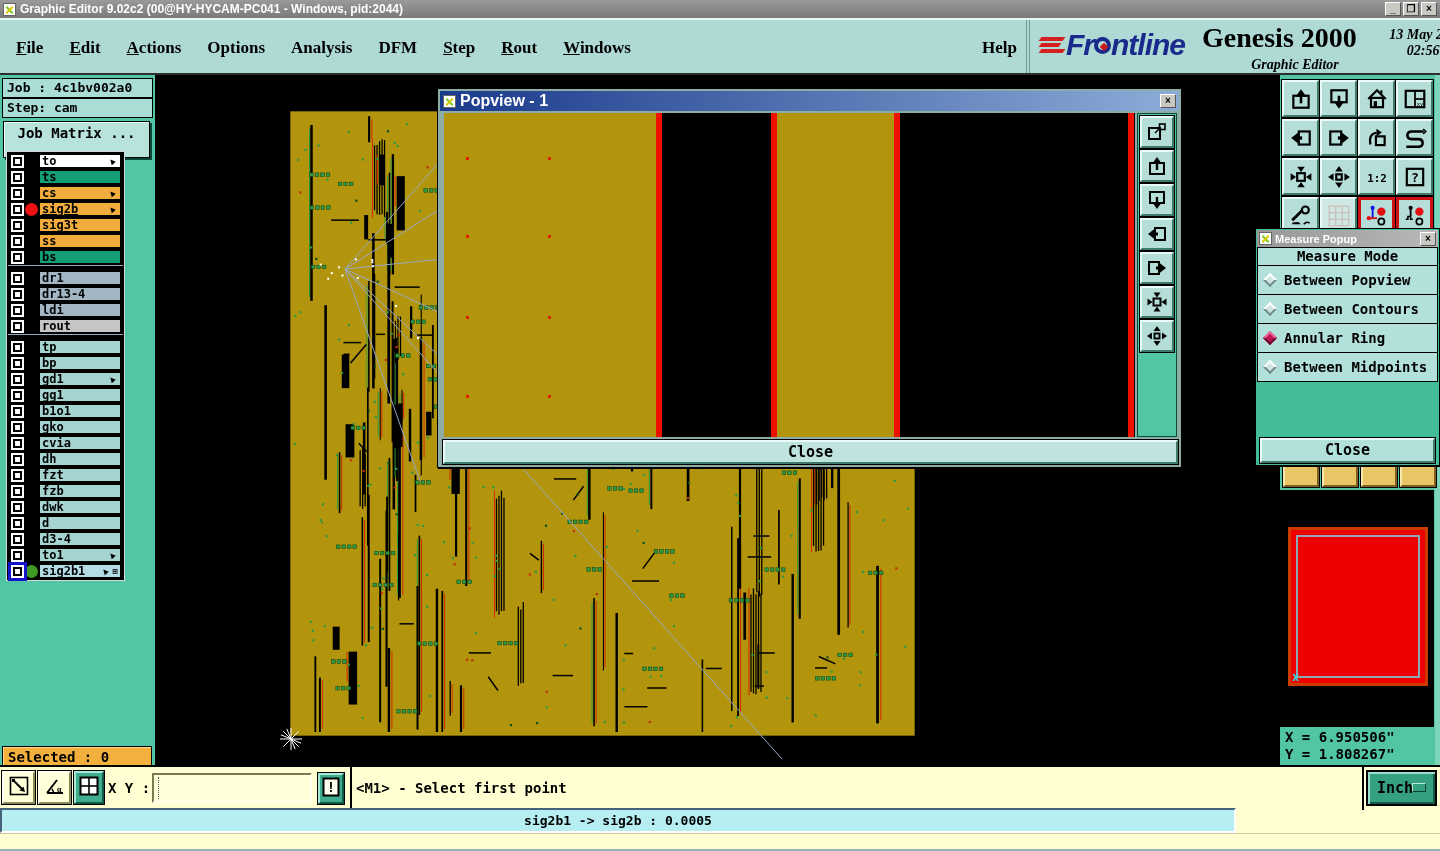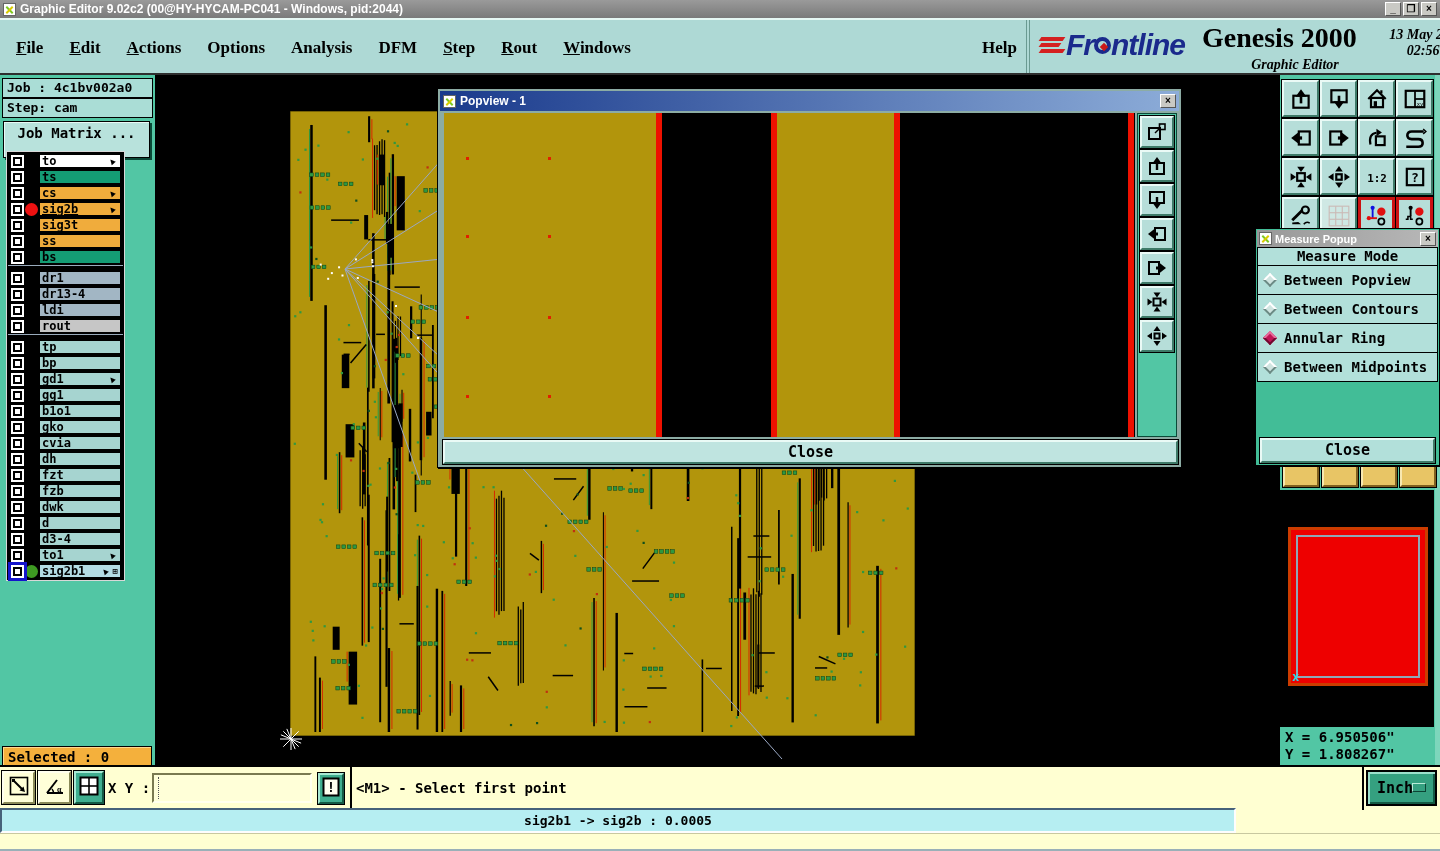--- a/index.html
+++ b/index.html
@@ -56,21 +56,21 @@
   .lr-name { flex:1; white-space:nowrap; overflow:hidden;}
   .lr-arrow { flex:none; width:9px; height:9px; position:relative; }
   .lr-arrow::before { content:"▲"; position:absolute; left:0; top:-2px; font-size:9px; transform:rotate(-40deg); }
   .lr-grid { flex:none; font-size:9px; line-height:9px; margin-left:2px;}
   #selected-box { position:absolute; left:2px; top:671px; width:150px; height:22px; background:#f4b03c; border:1px solid #000; box-shadow:inset 1px 1px 0 #ffd890; font:bold 14px "DejaVu Sans Mono",monospace; line-height:20px; padding-left:5px;}
   
   #canvas { position:absolute; left:155px; top:75px; width:1125px; height:690px; background:#000; }
   
   #popview { position:absolute; left:437px; top:88px; width:745px; height:380px; background:#8caca4; border:1px solid #000; box-shadow:1px 1px 0 #000; z-index:5;}
   #pv-title { position:absolute; left:2px; top:2px; right:2px; height:20px; background:linear-gradient(90deg,#1a3a8c,#8cacd8); display:flex; align-items:center; padding:0 3px;}
-  #pv-title .tb-text { color:#fff; font-family:"Liberation Sans",sans-serif; font-weight:bold; font-size:12px; margin-left:4px; flex:1;}
+  #pv-title .tb-text { color:#fff; font-family:"Liberation Sans",sans-serif; font-weight:bold; font-size:16px; margin-left:4px; flex:1;}
   #pv-strips { position:absolute; left:6px; top:24px; width:691px; height:324px; background:#000; overflow:hidden;}
   .stripe { position:absolute; top:0; height:324px; }
   .pv-dot { position:absolute; width:3px; height:3px; background:#e02000;}
   #pv-toolbar { position:absolute; left:699px; top:24px; width:40px; height:324px; background:#52c6a4; border:1px solid #0a4a38; display:flex; flex-direction:column; align-items:center; padding-top:2px; gap:2px;}
   #pv-close { position:absolute; left:5px; top:351px; width:735px; height:24px; background:#bfe4e0; border:2px solid; border-color:#eafaf6 #3e7a68 #3e7a68 #eafaf6; outline:1px solid #000; font:bold 15px "DejaVu Sans Mono",monospace; text-align:center; line-height:20px;}
   
   #right-panel { position:absolute; left:1280px; top:75px; width:160px; height:690px; background:#52c6a4; border-right:5px solid #7dd6bc;}
   #right-icon-grid { position:absolute; left:2px; top:5px; display:grid; grid-template-columns:repeat(4,38px); grid-auto-rows:39px; }
   .icon-btn { width:37px; height:37px; background:#b6ded9; border:2px solid; border-color:#eafaf6 #3e7a68 #3e7a68 #eafaf6; outline:1px solid #000; display:flex; align-items:center; justify-content:center;}
   .icon-btn svg { width:24px; height:24px; }

